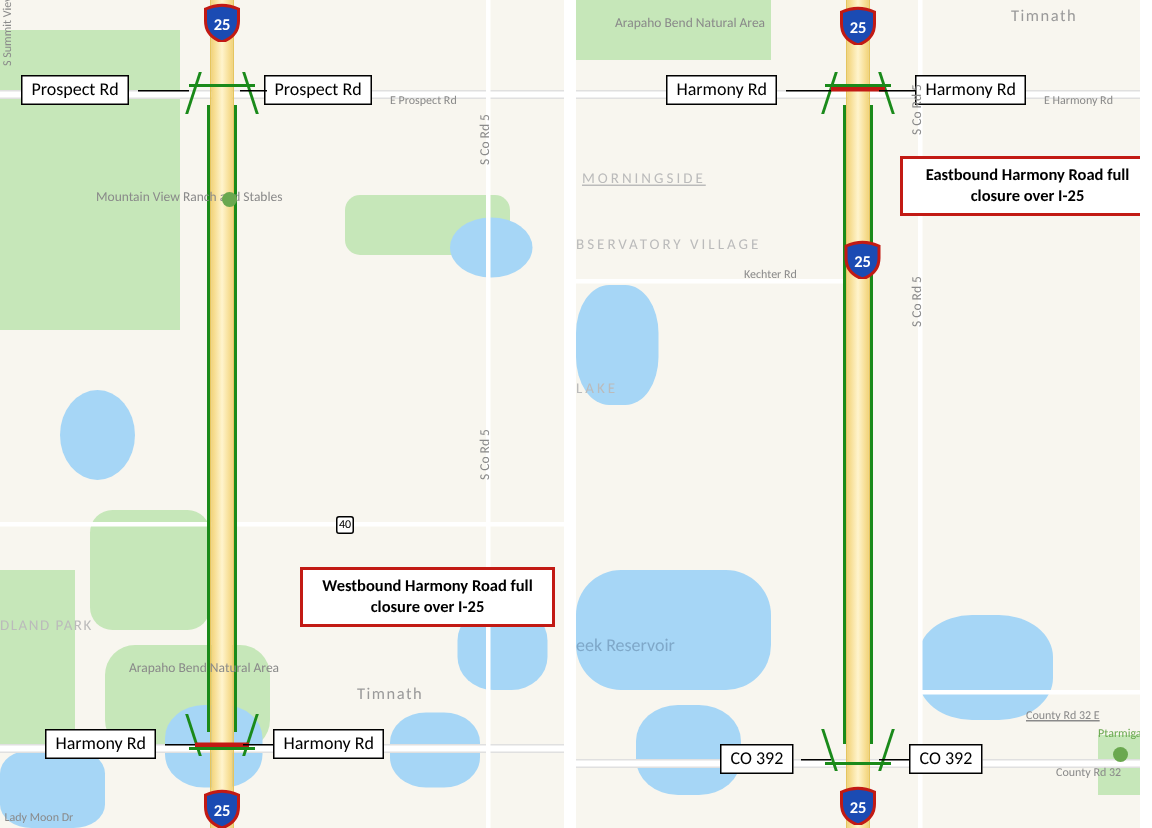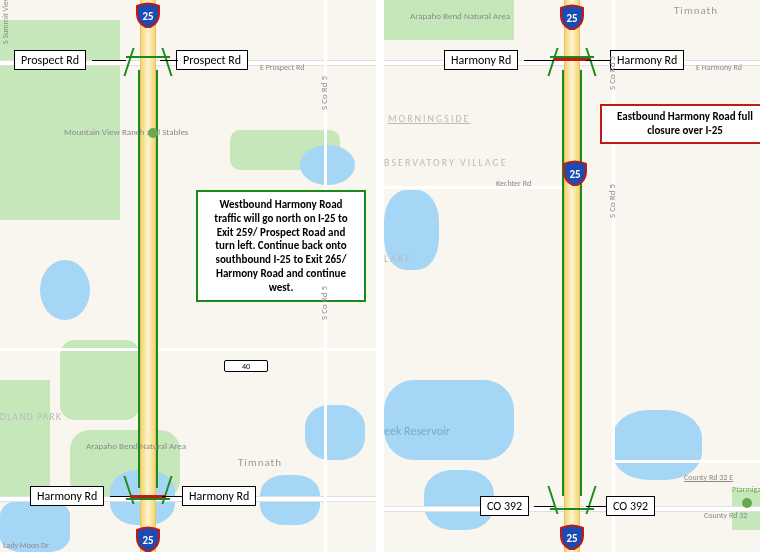--- a/index.html
+++ b/index.html
@@ -122,21 +122,21 @@
     background: #fff;
     height: 4px;
     left: 0;
     right: 0;
     border-top: 1px solid #e0e0e0;
     border-bottom: 1px solid #e0e0e0;
   }
   .golf { position:absolute; width:10px; height:10px; border-radius:50%; background:#6aa84f; }
   .route40 {
     position:absolute; border:1px solid #000; border-radius:2px;
-    font-size:8px; padding:0 17px; background:#fff;margin-top:16px;
+    font-size:8px; padding:0 1px; background:#fff;
   }
 </style>
 </head>
 <body>
 
 <div class="canvas">
 
   <div class="panel">
 
     <div class="park" style="left:0; top:20px; width:120px; height:200px;"></div>
@@ -187,22 +187,22 @@
     <div class="box" style="left:14px; top:50px;">Prospect Rd</div>
     <div class="leader" style="left:92px; top:60px; width:34px;"></div>
     <div class="box" style="left:176px; top:50px;">Prospect Rd</div>
     <div class="leader" style="left:160px; top:60px; width:18px;"></div>
 
     <div class="box" style="left:30px; top:486px;">Harmony Rd</div>
     <div class="leader" style="left:110px; top:496px; width:20px;"></div>
     <div class="box" style="left:182px; top:486px;">Harmony Rd</div>
     <div class="leader" style="left:162px; top:496px; width:20px;"></div>
 
-    <div class="green-box" style="left:196px; top:190px;">Westbound Harmony Road traffic will go north on I-25 to Exit 259/ Prospect Road and turn left. Continue back onto southbound I-25 to Exit 265/ Harmony Road and continue west.</div>
-
+
+    <div class="red-box" style="left:200px; top:378px; width:150px;">Westbound Harmony Road full closure over I-25</div>
 
     <div class="poi" style="left:64px; top:126px;">Mountain View Ranch and Stables</div>
     <div class="golf" style="left:148px; top:128px;"></div>
     <div class="poi" style="left:86px; top:440px;">Arapaho Bend Natural Area</div>
     <div class="town" style="left:238px; top:456px;">Timnath</div>
     <div class="poi" style="left:0; top:410px; font-size:10px; letter-spacing:1px; color:#bbb;">DLAND PARK</div>
     <div class="poi" style="left:260px; top:62px; font-size:8px;">E Prospect Rd</div>
     <div class="route40" style="left:224px; top:344px;">40</div>
     <div class="poi" style="left:318px; top:110px; transform:rotate(-90deg); transform-origin:left top;">S Co Rd 5</div>
     <div class="poi" style="left:318px; top:320px; transform:rotate(-90deg); transform-origin:left top;">S Co Rd 5</div>

